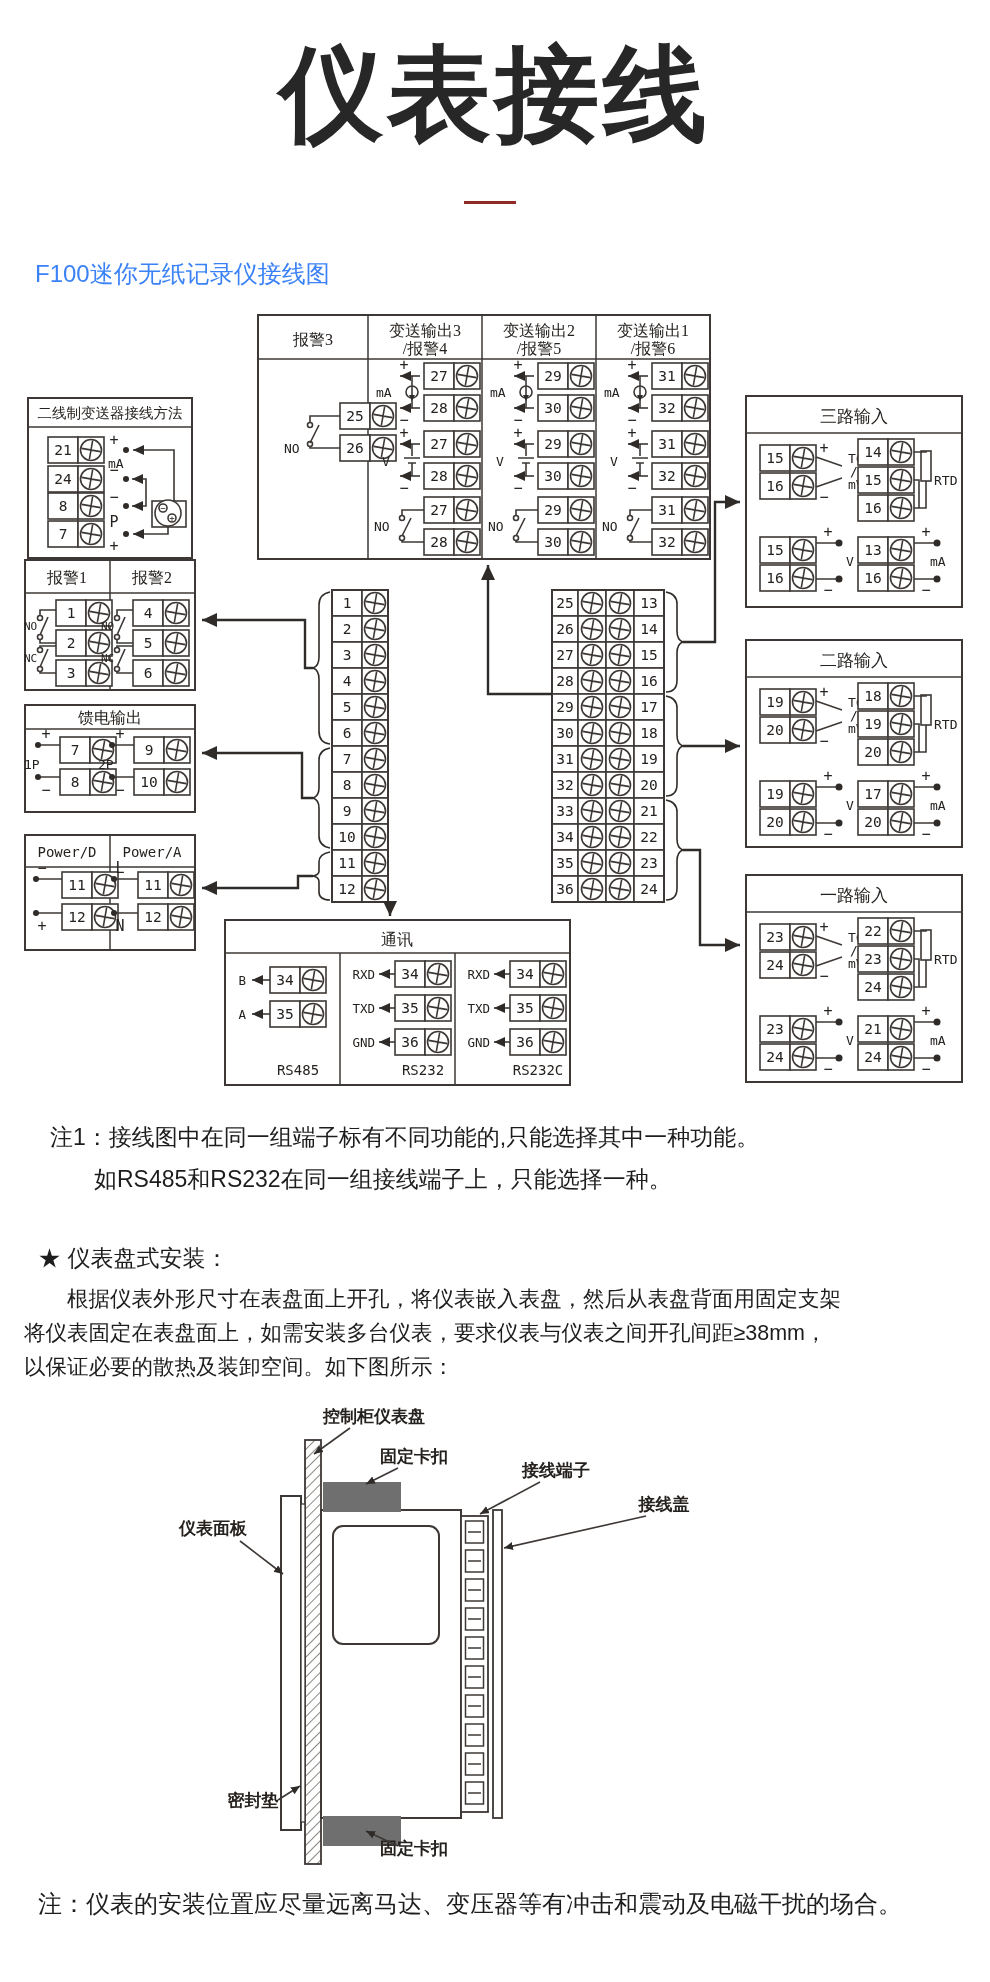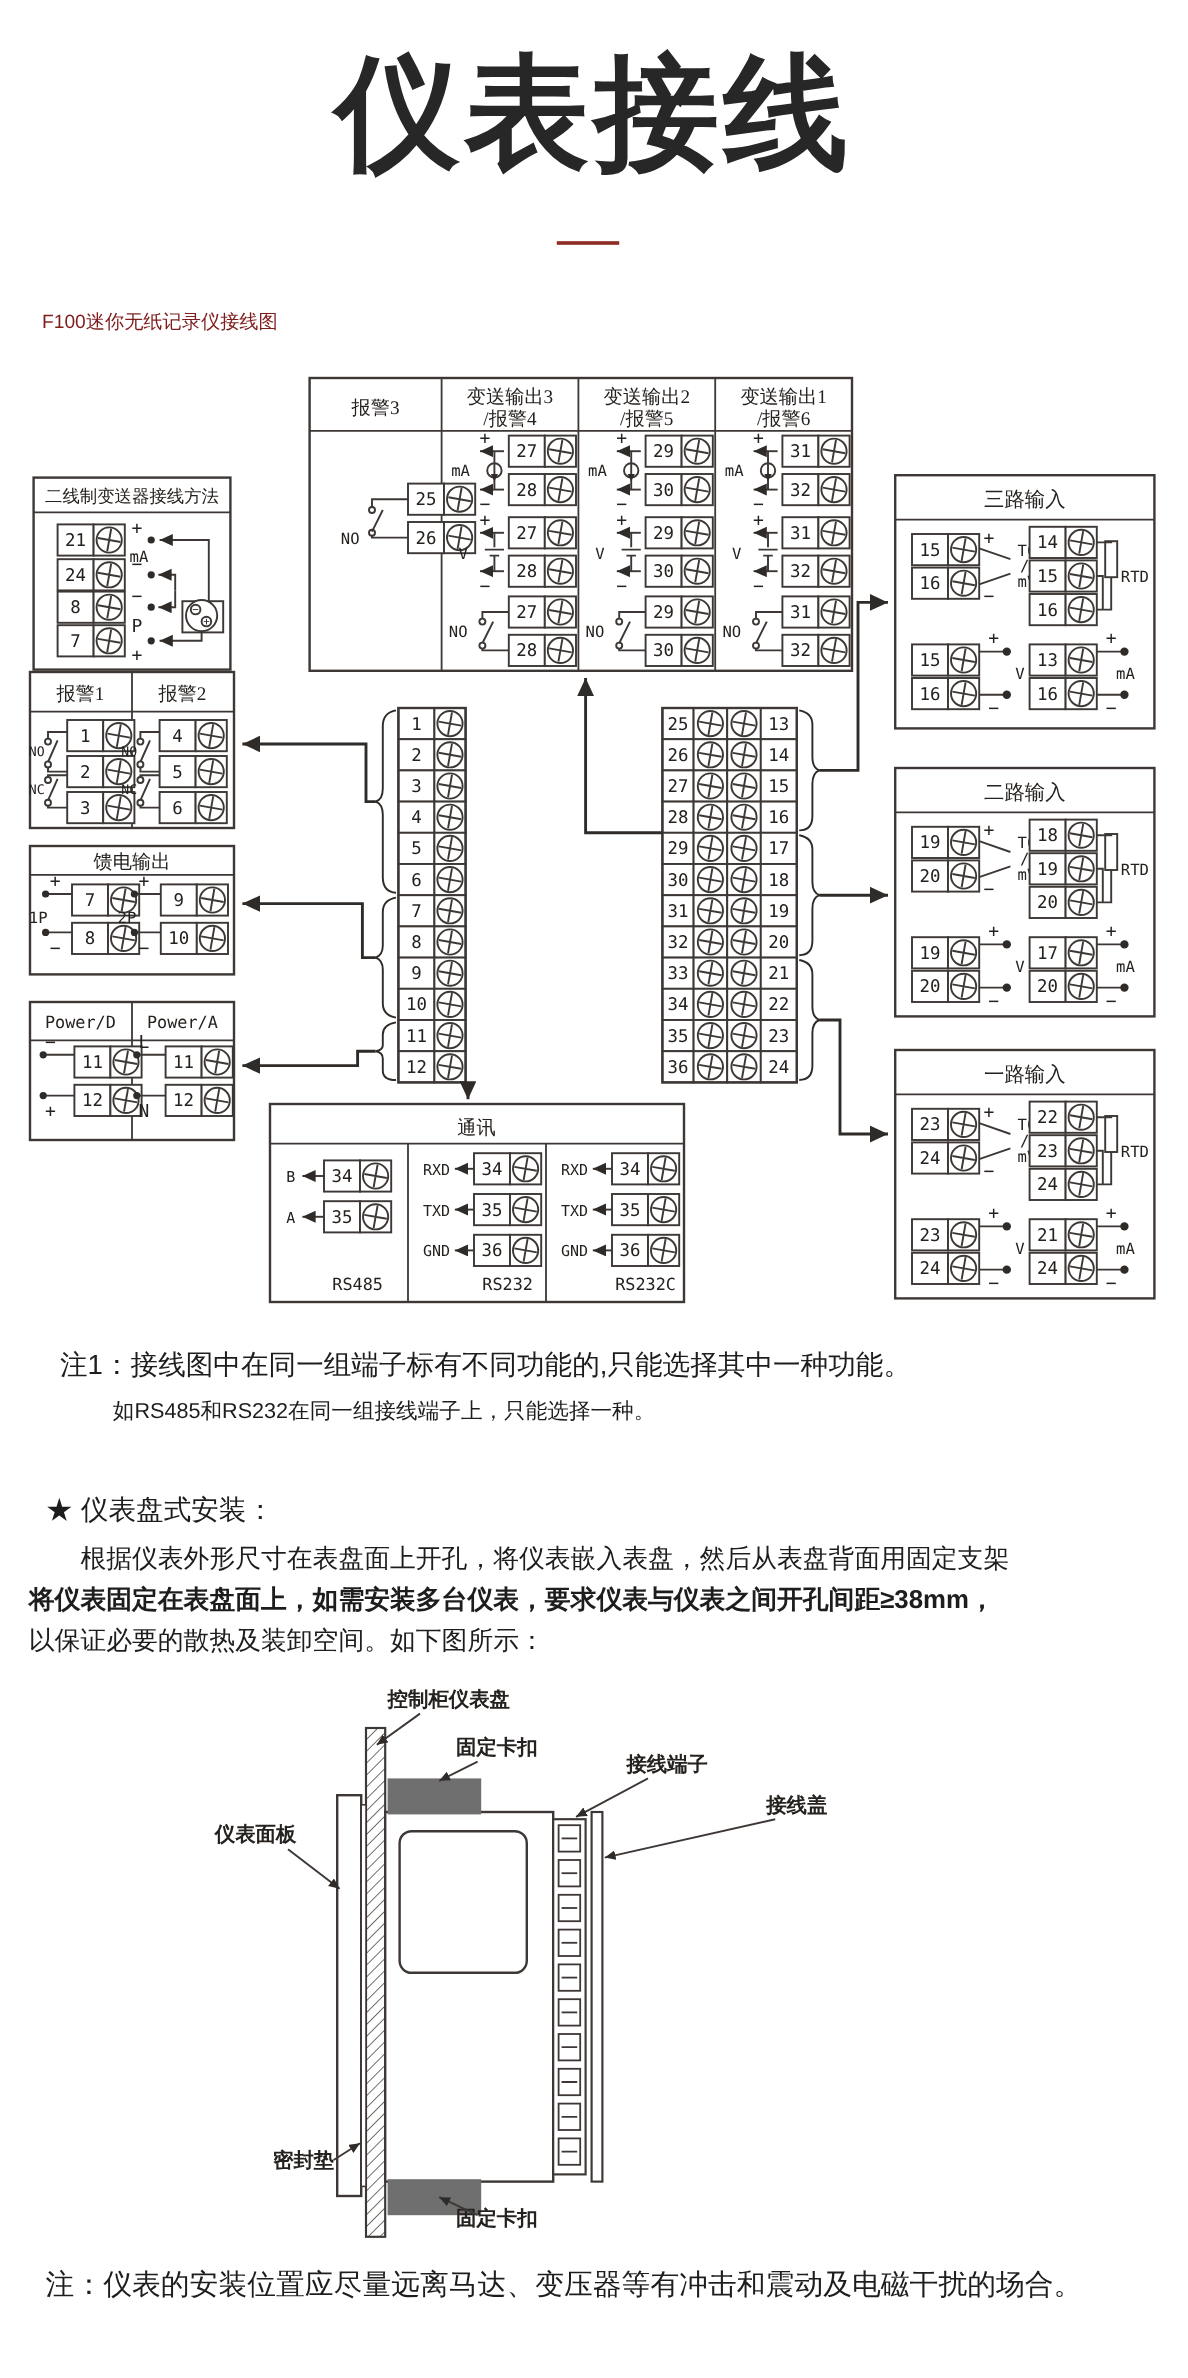--- a/index.html
+++ b/index.html
@@ -1,26 +1,26 @@
 <!DOCTYPE html>
 <html><head>
 <meta charset="utf-8">
 <style>
   html,body{margin:0;padding:0;}
   body{width:990px;height:1982px;background:#ffffff;font-family:"Liberation Sans",sans-serif;position:relative;color:#1d1d1d;}
   .abs{position:absolute;}
   #main-title{top:26px;left:0;width:990px;text-align:center;font-size:104px;font-weight:bold;letter-spacing:4px;color:#272727;font-family:Liberation Sans, sans-serif;}
   #title-dash{top:201px;left:464px;width:52px;height:3px;background:#8e2b24;}
-  #subtitle{top:258px;left:35px;font-size:16px;color:#7f1d1d;}
+  #subtitle{top:258px;left:35px;font-size:24px;color:#3b82f6;}
   #note1-l1{top:1122px;left:38px;font-size:23px;margin-left:12px;}
-  #note1-l2{top:1164px;left:94px;font-size:18px;}
+  #note1-l2{top:1164px;left:94px;font-size:23px;}
   #install-title{top:1243px;left:38px;font-size:23px;font-weight:normal;}
   .para-line{left:24px;width:920px;font-size:21.5px;}
   #para-0{top:1284px;text-indent:2em;}
-  #para-1{top:1318px;font-weight:bold;}
+  #para-1{top:1318px;}
   #para-2{top:1352px;}
   #note2{top:1888px;left:38px;font-size:24px;}
   svg{position:absolute;left:0;}
   #wiring{top:305px;}
   #install{top:1398px;}
   
   .cell{fill:#ffffff;stroke:#3d3835;stroke-width:1.6;}
   .scr{fill:none;stroke:#3d3835;stroke-width:1.6;}
   .ln{stroke:#3d3835;stroke-width:1.6;fill:none;}
   .bx{fill:none;stroke:#3d3835;stroke-width:2;}

